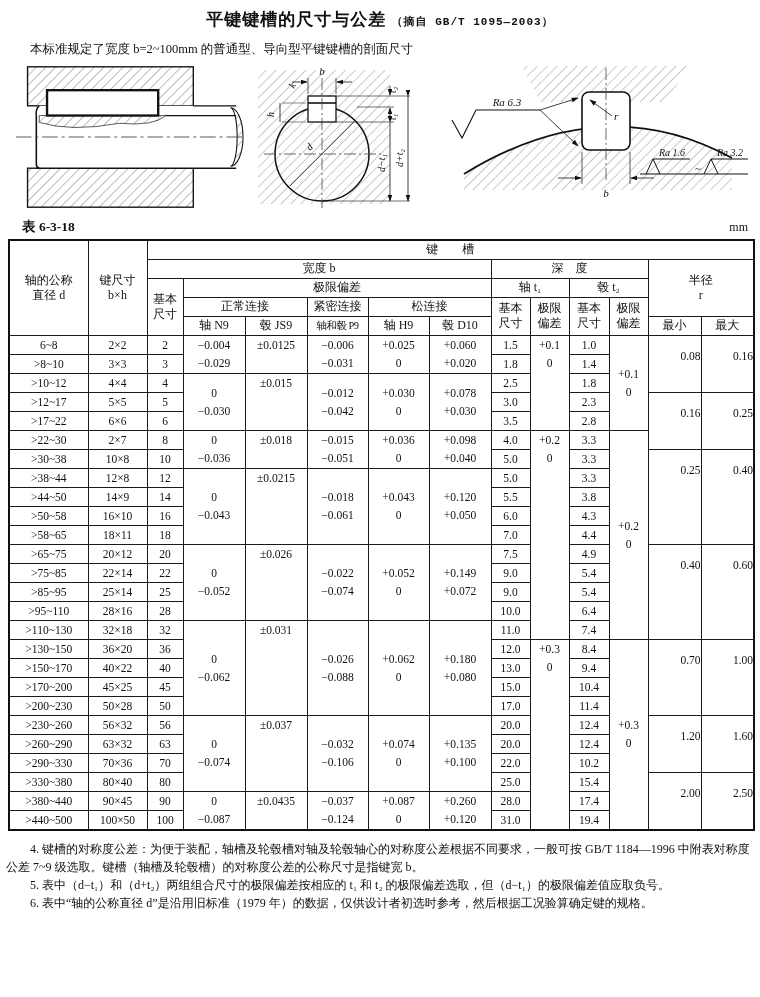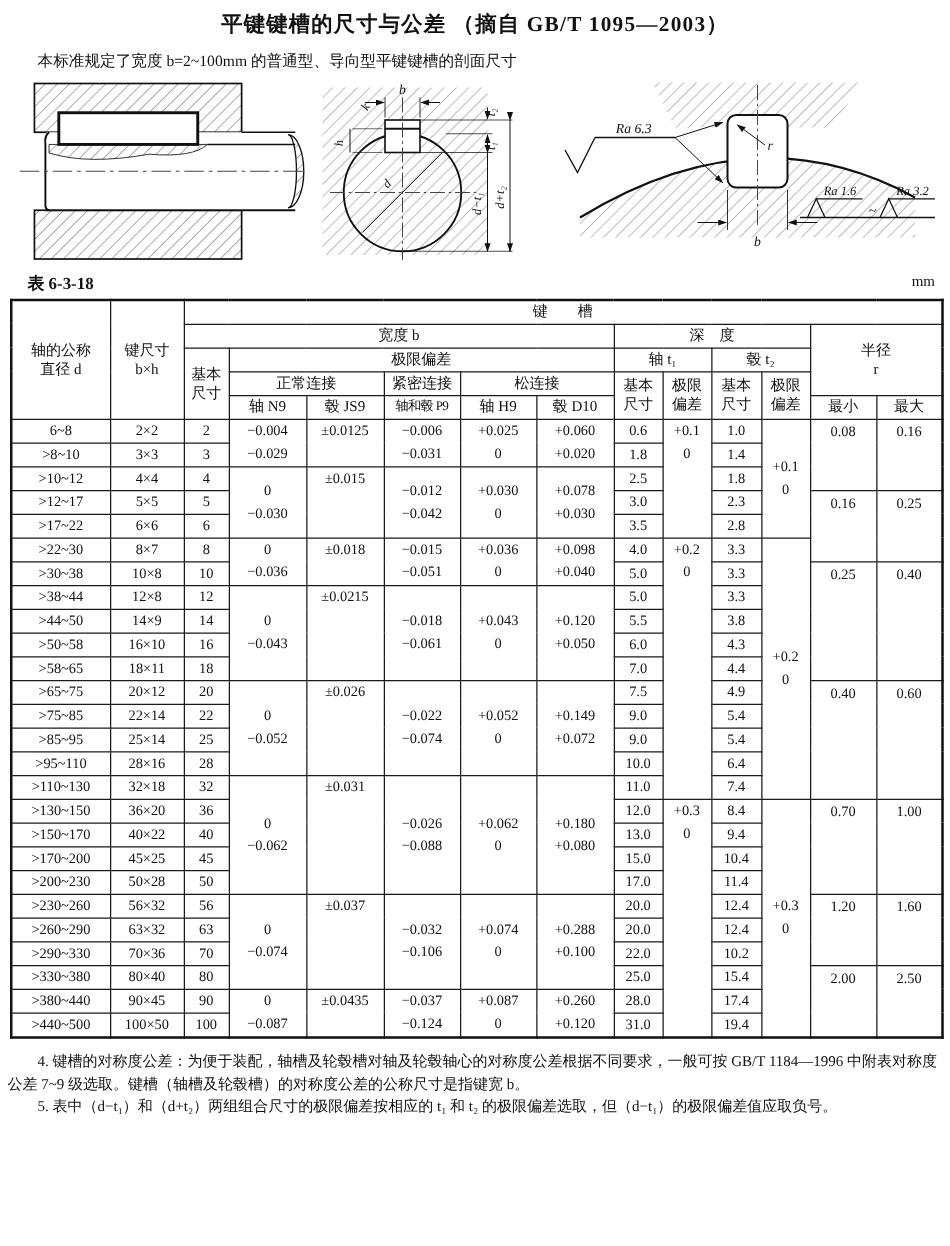--- a/index.html
+++ b/index.html
@@ -1,45 +1,45 @@
 <!DOCTYPE html>
 <html><head>
 <meta charset="utf-8">
 <style>
   html,body{margin:0;padding:0;background:#fff;color:#111;}
   body{width:760px;height:997px;overflow:hidden;
        font-family:"Liberation Serif","DejaVu Serif",serif;}
   .page{position:relative;width:760px;height:997px;}
 
   .title{ text-align:center; margin:8px 0 2px 0; font-size:17px; font-weight:bold; letter-spacing:1px;}
-  .title .src{font-size:17px;}
+  .title .src{font-size:11px;font-family:Liberation Mono, monospace;}
   .intro{ margin:10px 0 0 30px; font-size:12.5px;}
 
   .figs{ display:flex; align-items:flex-start; justify-content:space-between;
          margin:4px 8px 0 10px; height:150px;}
   svg text{font-family:"Liberation Serif","DejaVu Serif",serif; font-style:italic; fill:#111;}
 
-  .caption{ display:flex; justify-content:space-between; align-items:flex-start;
+  .caption{ display:flex; justify-content:space-between; align-items:center;
             margin:6px 8px 3px 8px; font-size:12px;}
   .caption .lbl{font-weight:bold; font-size:13.5px; margin-left:14px;}
   .caption .unit{font-style:normal; margin-right:4px;}
 
   table{ border-collapse:collapse; table-layout:fixed; width:745px; margin-left:8px;
          border:2px solid #111;}
   th,td{ border:1px solid #1a1a1a; text-align:center; padding:0;
          font-weight:normal; overflow:hidden;}
   thead th{ font-size:12px; line-height:1.25; vertical-align:middle;}
   thead tr{height:19px;}
   tbody td{ font-size:11.5px; line-height:18px; height:18px; vertical-align:middle;}
   .pre{white-space:pre-line;}
   .sm{font-size:10.5px; letter-spacing:-0.5px;}
   td.dev{white-space:pre-line;}
   td.top{vertical-align:top; padding-top:0px;}
   td.mid{vertical-align:middle;}
-  td.rr{vertical-align:top; padding-top:1px; white-space:pre-line;}
+  td.rr{vertical-align:top; padding-top:11px; white-space:pre-line;text-align:right;}
 
   .notes{ margin:9px 6px 0 6px; font-size:12px; line-height:1.5;}
   .notes p{ margin:0; text-indent:2em;}
 </style>
 </head>
 <body>
 
 <div class="page">
 
   <div class="title">
@@ -221,21 +221,21 @@
           <td>2</td>
           <td class="dev mid" rowspan="2">−0.004
 −0.029</td>
           <td class="dev top" rowspan="2">±0.0125</td>
           <td class="dev mid" rowspan="2">−0.006
 −0.031</td>
           <td class="dev mid" rowspan="2">+0.025
 0</td>
           <td class="dev mid" rowspan="2">+0.060
 +0.020</td>
-          <td>0.6</td>
+          <td>1.5</td>
           <td class="dev top" rowspan="5">+0.1
 0</td>
           <td>1.0</td>
           <td class="dev mid" rowspan="5">+0.1
 0</td>
           <td class="rr" rowspan="3">0.08</td>
           <td class="rr" rowspan="3">0.16</td>
         </tr>
         <tr>
           <td>&gt;8~10</td>
@@ -271,21 +271,21 @@
         </tr>
         <tr>
           <td>&gt;17~22</td>
           <td>6×6</td>
           <td>6</td>
           <td>3.5</td>
           <td>2.8</td>
         </tr>
         <tr>
           <td>&gt;22~30</td>
-          <td>8×7</td>
+          <td>2×7</td>
           <td>8</td>
           <td class="dev mid" rowspan="2">0
 −0.036</td>
           <td class="dev top" rowspan="2">±0.018</td>
           <td class="dev mid" rowspan="2">−0.015
 −0.051</td>
           <td class="dev mid" rowspan="2">+0.036
 0</td>
           <td class="dev mid" rowspan="2">+0.098
 +0.040</td>
@@ -435,21 +435,21 @@
           <td>&gt;230~260</td>
           <td>56×32</td>
           <td>56</td>
           <td class="dev mid" rowspan="4">0
 −0.074</td>
           <td class="dev top" rowspan="4">±0.037</td>
           <td class="dev mid" rowspan="4">−0.032
 −0.106</td>
           <td class="dev mid" rowspan="4">+0.074
 0</td>
-          <td class="dev mid" rowspan="4">+0.288
+          <td class="dev mid" rowspan="4">+0.135
 +0.100</td>
           <td>20.0</td>
           <td>12.4</td>
           <td class="rr" rowspan="3">1.20</td>
           <td class="rr" rowspan="3">1.60</td>
         </tr>
         <tr>
           <td>&gt;260~290</td>
           <td>63×32</td>
           <td>63</td>
@@ -494,15 +494,16 @@
           <td>100</td>
           <td>31.0</td>
           <td>19.4</td>
         </tr>
       </tbody>
   </table>
 
   <div class="notes">
     <p>4. 键槽的对称度公差：为便于装配，轴槽及轮毂槽对轴及轮毂轴心的对称度公差根据不同要求，一般可按 GB/T 1184—1996 中附表对称度公差 7~9 级选取。键槽（轴槽及轮毂槽）的对称度公差的公称尺寸是指键宽 b。</p>
     <p>5. 表中（d−t₁）和（d+t₂）两组组合尺寸的极限偏差按相应的 t₁ 和 t₂ 的极限偏差选取，但（d−t₁）的极限偏差值应取负号。</p>
+    <p>6. 表中“轴的公称直径 d”是沿用旧标准（1979 年）的数据，仅供设计者初选时参考，然后根据工况验算确定键的规格。</p>
   </div>
 
 </div>
 
 </body></html>

